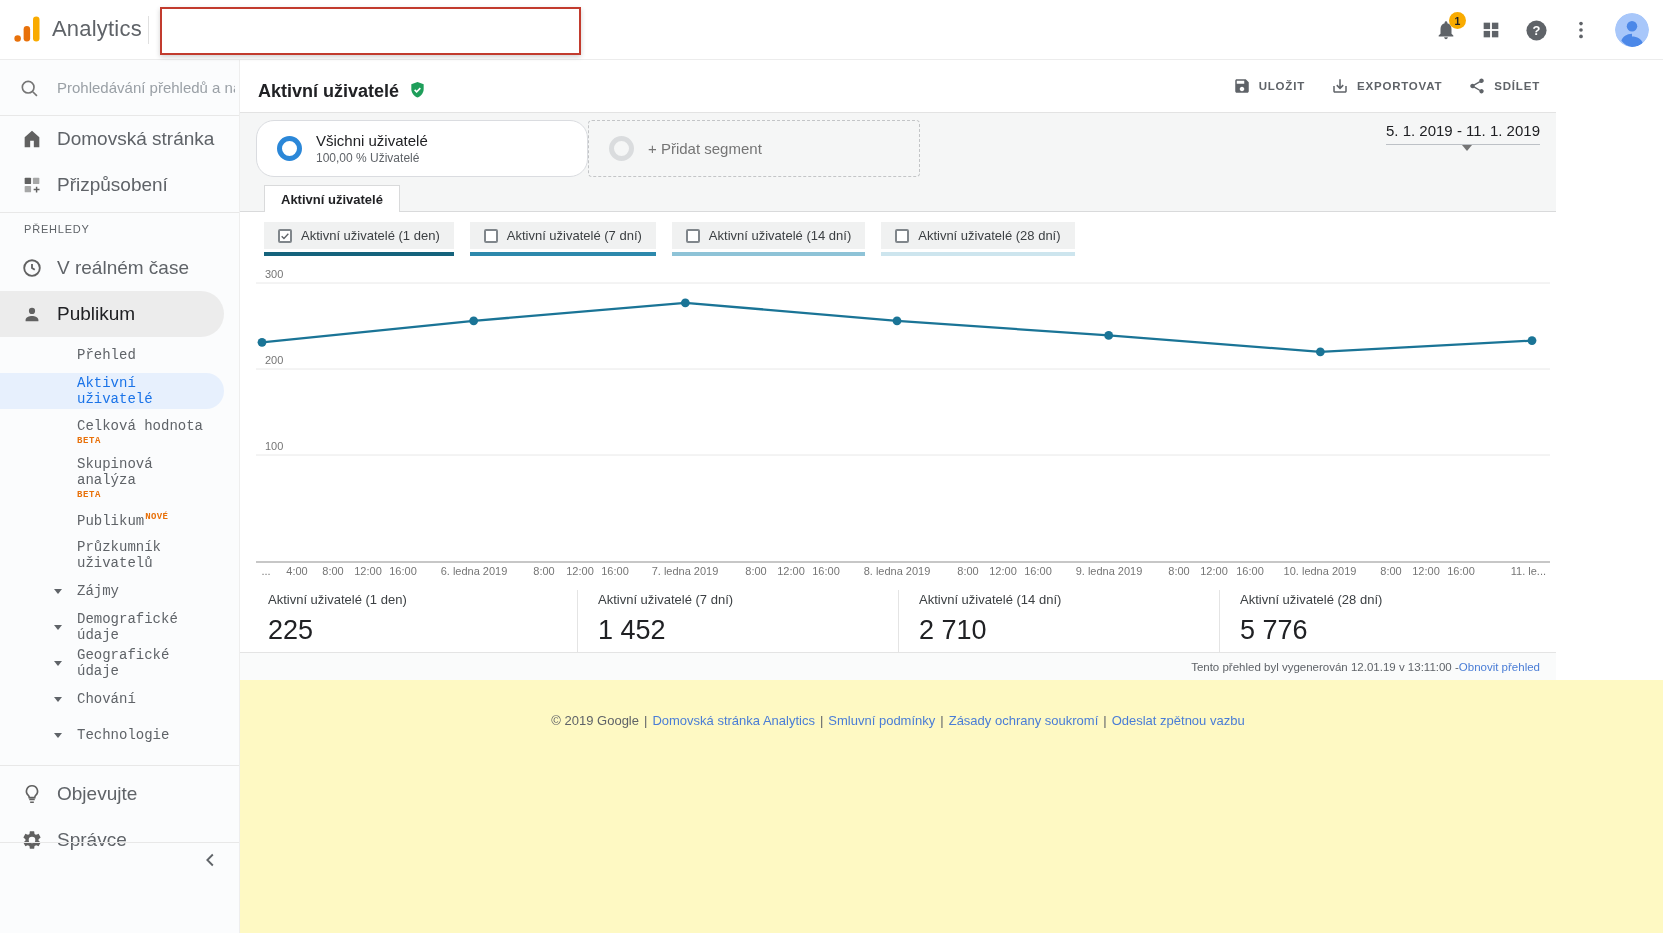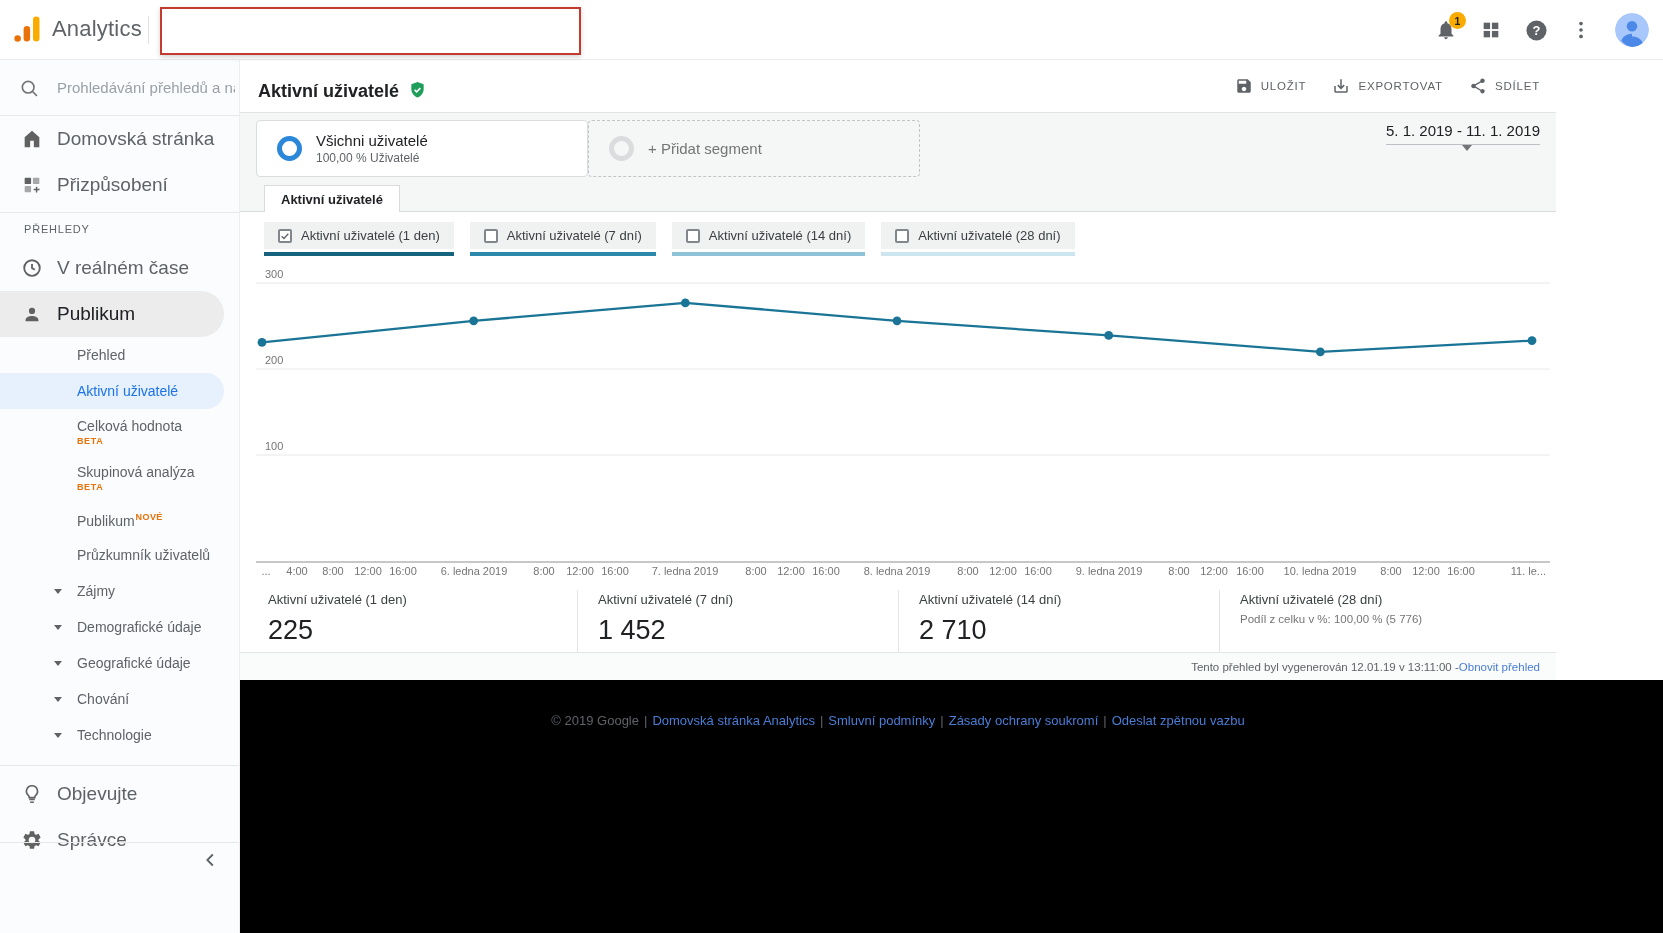--- a/index.html
+++ b/index.html
@@ -37,21 +37,21 @@
     background:transparent; font-size:15px; color:#3c4043; font-family:inherit; }
   .search-input::placeholder { color:#9aa0a6; }
   .nav-item { height:46px; display:flex; align-items:center; position:relative; cursor:pointer; color:#5f6368; }
   .nav-item .ic { position:absolute; left:21px; width:22px; height:22px; color:#616161; }
   .nav-item .ic svg { width:22px; height:22px; display:block; }
   .nav-label { margin-left:57px; font-size:19px; }
   .nav-item.active { background:#ececec; border-radius:0 23px 23px 0; margin-right:15px; color:#202124; }
   .sb-divider { border-top:1px solid #e8e8e8; margin:4px 0; }
   .section-label { margin:10px 0 4px 24px; font-size:11px; letter-spacing:.8px; color:#5f6368; height:18px; }
   .subitem { position:relative; padding-left:77px; min-height:36px; display:flex; flex-direction:column;
-    justify-content:center; cursor:pointer; color:#5f6368; padding-right:14px; }
+    justify-content:center; cursor:pointer; color:#5f6368; padding-right:14px;font-family:Liberation Mono, monospace; }
   .sub-label { font-size:14px; line-height:16px; max-width:138px; }
   .subitem.selected { background:#e7f0fd; border-radius:0 18px 18px 0; margin-right:15px; height:36px; }
   .subitem.selected .sub-label { color:#1a73e8; }
   .subitem.two-row { min-height:46px; }
   .badge-below { font-size:9px; font-weight:bold; letter-spacing:.6px; color:#e8710a; margin-top:2px; }
   .badge-sup { font-size:9px; font-weight:bold; letter-spacing:.4px; color:#e8710a; vertical-align:super; margin-left:1px; }
   .tri { position:absolute; left:54px; top:50%; margin-top:-2px; width:0; height:0;
     border-left:4.5px solid transparent; border-right:4.5px solid transparent; border-top:5px solid #5f6368; }
   .collapse-btn { position:absolute; left:200px; top:789px; width:26px; height:26px; color:#5f6368; cursor:pointer; }
   .collapse-btn svg { width:22px; height:22px; }
@@ -59,30 +59,30 @@
 
   
   .main { position:absolute; left:240px; top:60px; right:0; bottom:0; background:#fff; }
   .content-col { position:absolute; left:0; top:0; width:1316px; height:100%; }
 
   .title-row { position:absolute; left:0; top:0; width:1316px; height:52px; background:#fff; }
   .page-title { position:absolute; left:18px; top:15px; font-size:18px; font-weight:bold; color:#202124; }
   .verified-badge { position:absolute; left:0; top:13px; width:19px; height:22px; display:inline-block; }
   .verified-badge svg { width:19px; height:22px; }
   .header-actions { position:absolute; right:16px; top:0; height:52px; display:flex; align-items:center; gap:26px; }
-  .action-btn { display:flex; align-items:center; gap:8px; color:#5f6368; font-size:11.5px; font-weight:normal;
+  .action-btn { display:flex; align-items:center; gap:8px; color:#5f6368; font-size:11.5px; font-weight:bold;
     letter-spacing:.8px; cursor:pointer; background:none; border:none; font-family:inherit; }
   .action-btn .ic { width:18px; height:18px; color:#5f6368; }
   .action-btn .ic svg { width:18px; height:18px; display:block; }
 
   .band { position:absolute; left:0; top:52px; width:1316px; height:100px; background:#f5f6f6;
     border-top:1px solid #e3e3e3; border-bottom:1px solid #d9dadb; }
   .seg-card { position:absolute; top:7px; height:57px; background:#fff; border:1px solid #dadce0;
     border-radius:4px; display:flex; align-items:center; cursor:pointer; }
-  .seg-card.all-users { left:16px; width:332px; }
+  .seg-card.all-users { left:16px; width:332px;border-radius:18px; }
   .seg-card.add { left:348px; width:332px; background:transparent; border:1px dashed #c3c5c7; }
   .donut { width:25px; height:25px; border-radius:50%; border:5px solid #2b87d8; margin:0 14px 0 20px; }
   .donut.gray { border-color:#dadcde; }
   .seg-texts { display:flex; flex-direction:column; gap:2px; }
   .seg-title { font-size:15px; color:#202124; }
   .seg-sub { font-size:12px; color:#5f6368; }
   .add-seg-label { font-size:15px; color:#757575; }
   .date-range { position:absolute; right:16px; top:9px; display:flex; align-items:center; cursor:pointer;flex-direction:column; }
   .date-text { font-size:15px; color:#202124; padding-bottom:5px; border-bottom:1px solid #bdc1c6; }
   .date-caret { margin-left:8px; width:0; height:0; border-left:5px solid transparent;
@@ -108,21 +108,21 @@
   .sum-col:first-child { border-left:none; padding-left:12px; }
   .sum-title { font-size:13px; color:#3c4043; }
   .sum-value { font-size:27px; color:#202124; margin-top:8px; }
   .sum-share { font-size:11.5px; color:#757575; margin-top:6px; }
 
   .note-strip { position:absolute; left:0; top:592px; width:1316px; height:28px; background:#fafbfb;
     border-top:1px solid #e4e4e4; display:flex; align-items:center; justify-content:flex-end;
     padding-right:16px; font-size:11.5px; color:#5f6368; }
   .note-strip a { color:#4a7dd6; text-decoration:none; cursor:pointer; }
 
-  .bottom-area { position:absolute; left:0; top:620px; right:0; bottom:0; background:#000000; }
+  .bottom-area { position:absolute; left:0; top:620px; right:0; bottom:0; background:#fef9c3; }
   .page-footer { width:1316px; text-align:center; margin-top:33px; font-size:13px; color:#5f6368; }
   .page-footer a { color:#4a7dd6; text-decoration:none; cursor:pointer; }
   .page-footer .sep { margin:0 5px; color:#5f6368; }
 
   .ic { display:inline-block; }
   .ic svg { display:block; }
 </style>
 </head>
 <body>
 
@@ -457,20 +457,21 @@
             <div class="sum-value">1 452</div>
             <div class="sum-share">Podíl z celku v %: 100,00 % (1 452)</div>
           </div>
           <div class="sum-col">
             <div class="sum-title">Aktivní uživatelé (14 dní)</div>
             <div class="sum-value">2 710</div>
             <div class="sum-share">Podíl z celku v %: 100,00 % (2 710)</div>
           </div>
           <div class="sum-col">
             <div class="sum-title">Aktivní uživatelé (28 dní)</div>
+            <div class="sum-value">5 776</div>
             <div class="sum-share">Podíl z celku v %: 100,00 % (5 776)</div>
           </div>
         </div>
     </div>
 
     <div class="note-strip">
       <span>Tento přehled byl vygenerován 12.01.19 v 13:11:00 - </span>
       <a>Obnovit přehled</a>
     </div>
 

